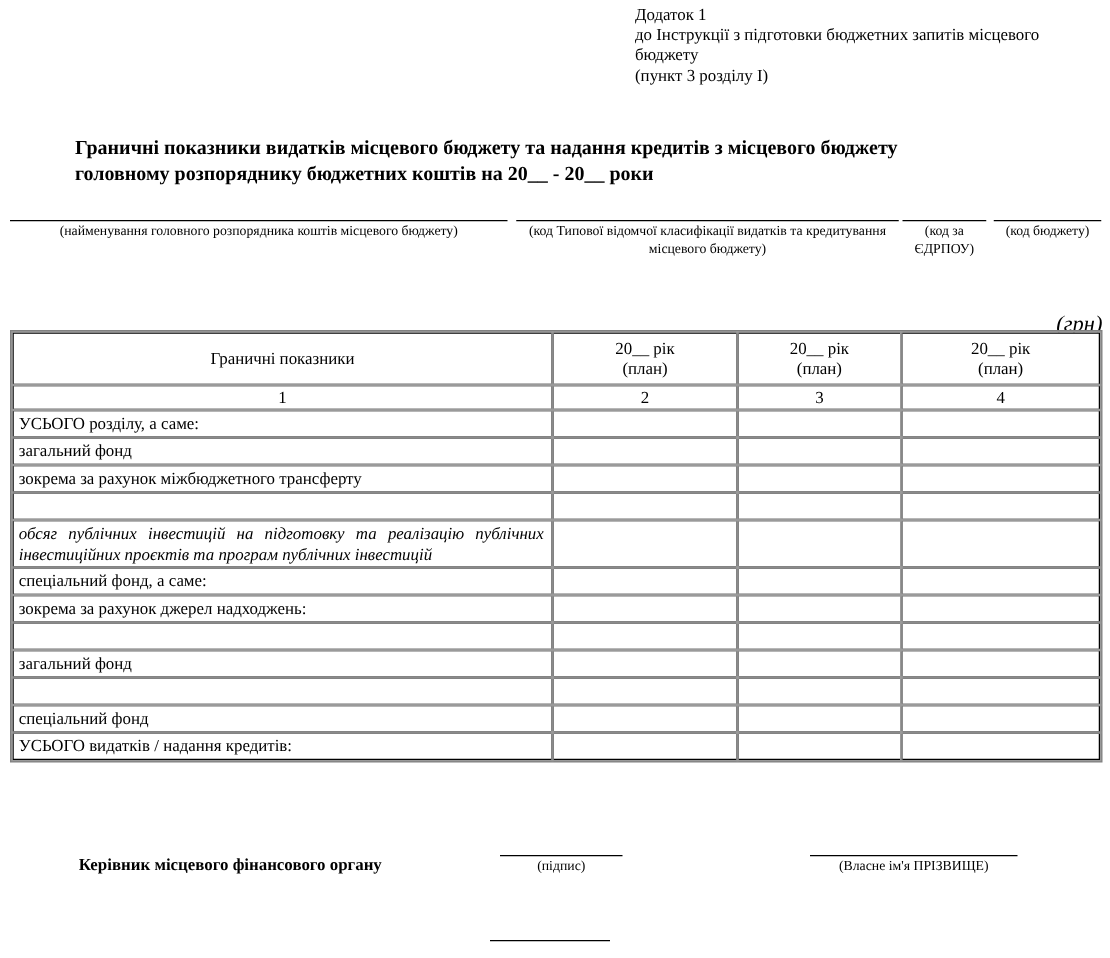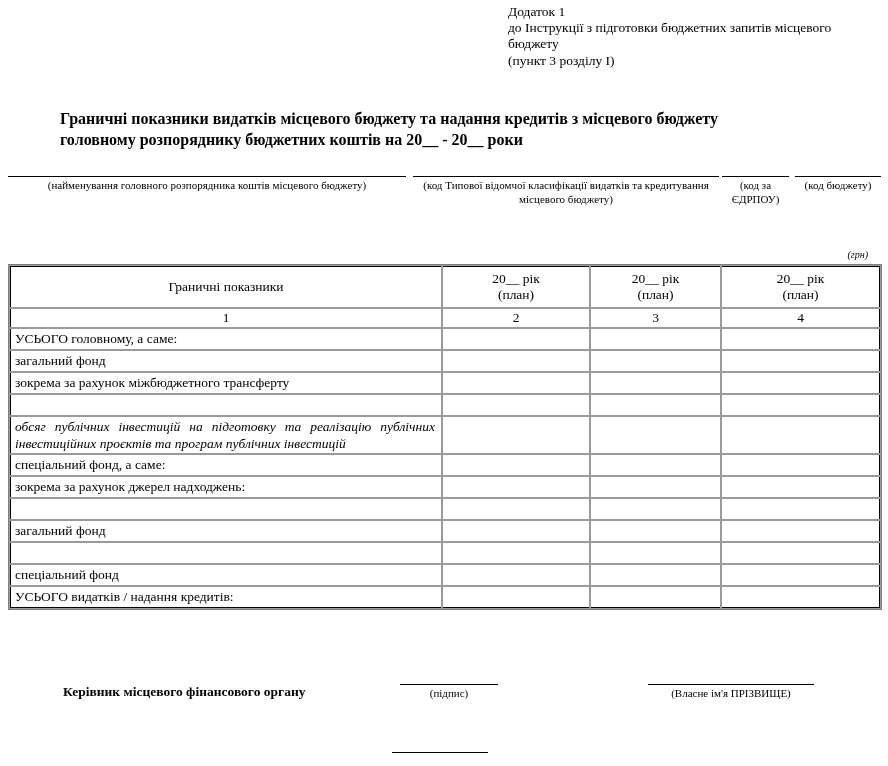--- a/index.html
+++ b/index.html
@@ -65,24 +65,24 @@
     display: block;
   }
   .cap-1 { left: 8px;   width: 398px; }
   .cap-2 { left: 413px; width: 306px; }
   .cap-3 { left: 722px; width: 67px;  }
   .cap-4 { left: 795px; width: 86px;  }
 
   
   .grn {
     position: absolute;
-    right: 20px;
+    right: 6px;
     top: 249px;
     font-style: italic;
-    font-size: 10px;
+    font-size: 18px;
   }
 
   
   .tbl-wrap {
     position: absolute;
     left: 8px;
     top: 264px;
     width: 872px;
   }
   table.main {
@@ -232,21 +232,21 @@
       </tr>
       <tr>
         <td class="c-label numrow">1</td>
         <td class="c-y1 numrow">2</td>
         <td class="c-y2 numrow">3</td>
         <td class="c-y3 numrow">4</td>
       </tr>
     </thead>
     <tbody id="table-body">
         <tr>
-          <td class="c-label rowlabel">УСЬОГО головному, а саме:</td>
+          <td class="c-label rowlabel">УСЬОГО розділу, а саме:</td>
           <td class="c-y1 datacell"></td>
           <td class="c-y2 datacell"></td>
           <td class="c-y3 datacell"></td>
         </tr>
         <tr>
           <td class="c-label rowlabel">загальний фонд</td>
           <td class="c-y1 datacell"></td>
           <td class="c-y2 datacell"></td>
           <td class="c-y3 datacell"></td>
         </tr>

